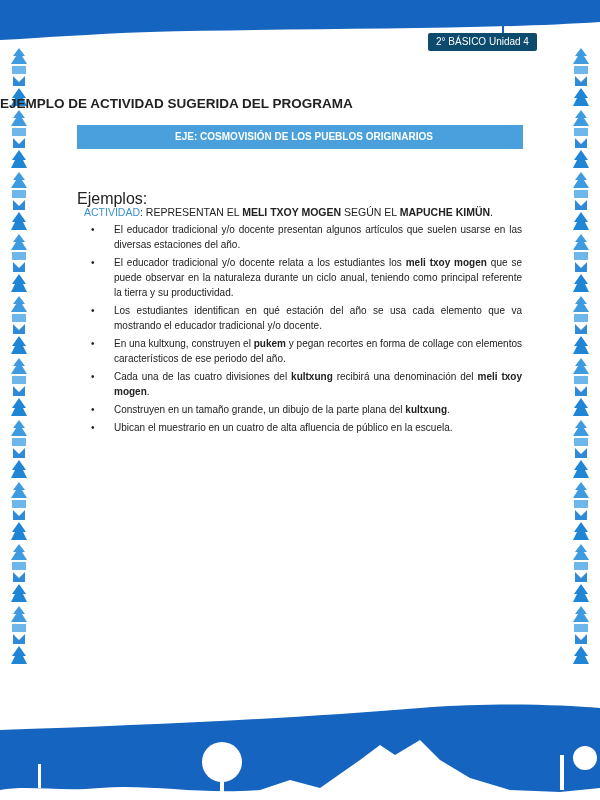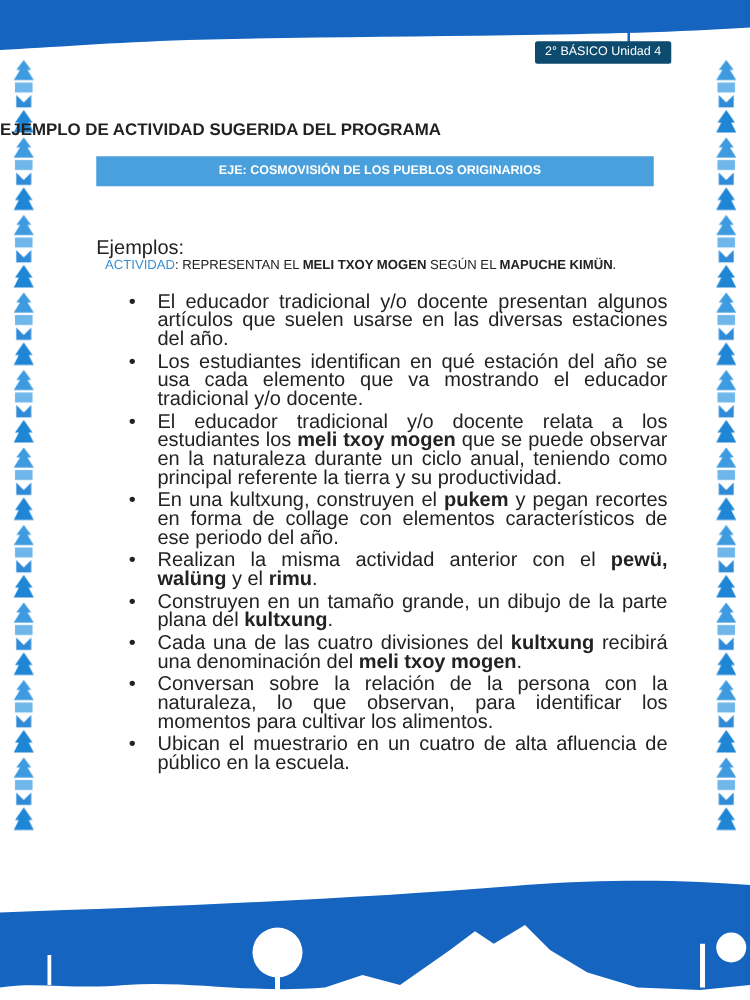--- a/index.html
+++ b/index.html
@@ -9,21 +9,21 @@
   .unit-stem{position:absolute;left:502px;top:24px;width:2px;height:10px;background:#1565c0;}
   .border-col{position:absolute;top:46px;width:22px;height:620px;}
   .border-left{left:8px;}
   .border-right{left:570px;}
   .title{position:absolute;left:0;width:520px;top:96px;font-weight:bold;font-size:13.5px;color:#222;}
   .eje-bar{position:absolute;left:77px;top:125px;width:446px;height:24px;background:#4aa0dc;color:#fff;font-weight:bold;font-size:10px;line-height:24px;padding-left:8px;box-sizing:border-box;text-align:center;}
   .actividad{position:absolute;left:84px;top:178px;font-size:10.5px;margin-top:28px;}
   .actividad .lbl{color:#3a8fd0;}
   .actividad b{font-weight:bold;}
   .ejemplos{position:absolute;left:77px;top:190px;font-size:16px;}
-  .list{position:absolute;left:88px;top:222px;width:434px;margin:12px;padding:0;list-style:none;font-size:16px;line-height:15px;}
+  .list{position:absolute;left:88px;top:222px;width:434px;margin:0;padding:0;list-style:none;font-size:10px;line-height:15px;}
   .list li{position:relative;padding-left:26px;margin-bottom:3px;text-align:justify;}
   .list li::before{content:"•";position:absolute;left:3px;top:0;}
   .bottom{position:absolute;left:0;top:700px;width:600px;height:100px;}
 </style>
 </head>
 <body>
 
 <svg class="top-wave" viewBox="0 0 600 40" preserveAspectRatio="none">
   <path d="M0,0 H600 V22 C480,30 300,28 150,32 C90,34 40,38 0,40 Z" fill="#1565c0"></path>
 </svg>
@@ -49,27 +49,25 @@
 <div class="eje-bar">EJE: COSMOVISIÓN DE LOS PUEBLOS ORIGINARIOS</div>
 
 <div class="actividad">
   <span class="lbl">ACTIVIDAD</span><span>: </span><span>REPRESENTAN EL </span><b>MELI TXOY MOGEN</b><span> SEGÚN EL </span><b>MAPUCHE KIMÜN</b><span>.</span>
 </div>
 
 <div class="ejemplos">Ejemplos:</div>
 
 <ul class="list">
   <li><span>El educador tradicional y/o docente presentan algunos artículos que suelen usarse en las diversas estaciones del año.</span></li>
+  <li><span>El educador tradicional y/o docente relata a los estudiantes los </span><b>meli txoy mogen</b><span> que se puede observar en la naturaleza durante un ciclo anual, teniendo como principal referente la tierra y su productividad.</span></li>
   <li><span>Los estudiantes identifican en qué estación del año se usa cada elemento que va mostrando el educador tradicional y/o docente.</span></li>
-  <li><span>El educador tradicional y/o docente relata a los estudiantes los </span><b>meli txoy mogen</b><span> que se puede observar en la naturaleza durante un ciclo anual, teniendo como principal referente la tierra y su productividad.</span></li>
   <li><span>En una kultxung, construyen el </span><b>pukem</b><span> y pegan recortes en forma de collage con elementos característicos de ese periodo del año.</span></li>
-  <li><span>Realizan la misma actividad anterior con el </span><b>pewü, walüng</b><span> y el </span><b>rimu</b><span>.</span></li>
+  <li><span>Cada una de las cuatro divisiones del </span><b>kultxung</b><span> recibirá una denominación del </span><b>meli txoy mogen</b><span>.</span></li>
   <li><span>Construyen en un tamaño grande, un dibujo de la parte plana del </span><b>kultxung</b><span>.</span></li>
-  <li><span>Cada una de las cuatro divisiones del </span><b>kultxung</b><span> recibirá una denominación del </span><b>meli txoy mogen</b><span>.</span></li>
-  <li><span>Conversan sobre la relación de la persona con la naturaleza, lo que observan, para identificar los momentos para cultivar los alimentos.</span></li>
   <li><span>Ubican el muestrario en un cuatro de alta afluencia de público en la escuela.</span></li>
 </ul>
 
 <svg class="bottom" viewBox="0 0 600 100" preserveAspectRatio="none">
   <path d="M0,30 C150,25 300,18 420,8 C500,2 560,5 600,8 V100 H0 Z" fill="#1565c0"></path>
   <path d="M0,100 L0,90 C30,85 60,92 100,88 C150,84 200,95 260,90 L290,80 L320,88 L360,60 L380,45 L395,55 L420,40 L440,60 L470,78 L510,90 L560,92 L600,88 V100 Z" fill="#fff"></path>
   <circle cx="222" cy="62" r="20" fill="#fff"></circle>
   <rect x="220" y="70" width="4" height="22" fill="#fff"></rect>
   <rect x="38" y="64" width="3" height="24" fill="#fff"></rect>
   <rect x="560" y="55" width="4" height="35" fill="#fff"></rect>

